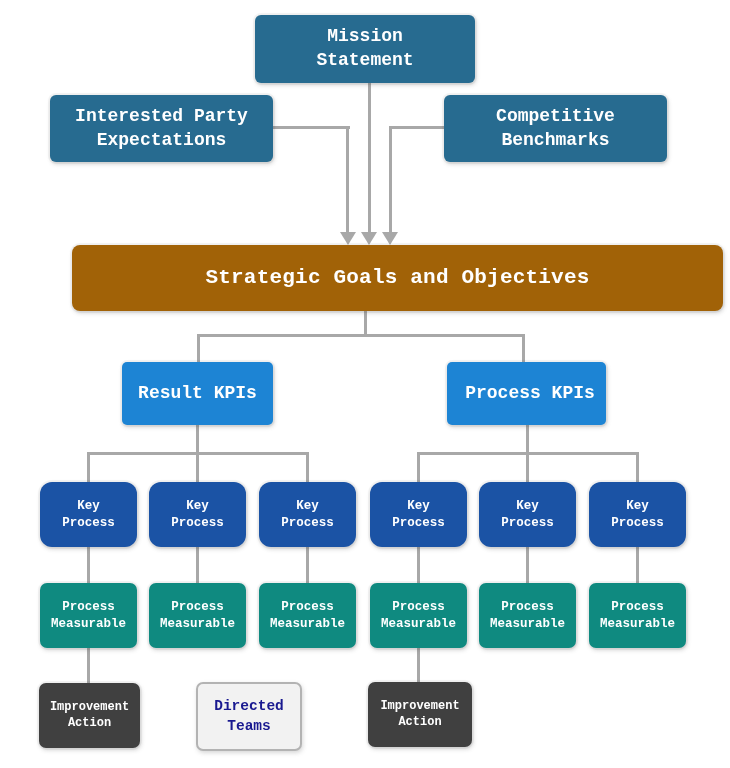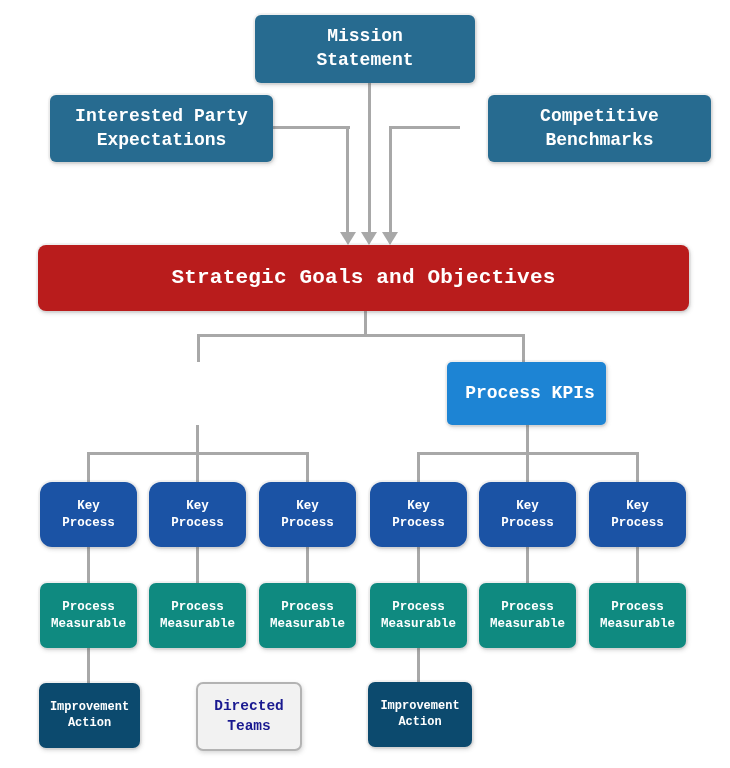--- a/index.html
+++ b/index.html
@@ -7,25 +7,25 @@
     position:relative;width:730px;height:768px;background:#ffffff;overflow:hidden;
     font-family:Liberation Mono, monospace;
   }
   .node{
     position:absolute;display:flex;align-items:center;justify-content:center;
     text-align:center;color:#ffffff;font-weight:bold;white-space:pre-line;
     line-height:1.32;border-radius:6px;
     box-shadow:0 0 0 2px rgba(0,0,0,0.04),1px 2px 4px rgba(100,100,100,0.30);
   }
   .steel{background:#276b90;font-size:18px;}
-  .banner{background:#b91c1c;font-size:21px;border-radius:8px;letter-spacing:0.2px;}
+  .banner{background:#a16207;font-size:21px;border-radius:8px;letter-spacing:0.2px;margin-left:34px;}
   .kpi{background:#1d84d4;font-size:18px;border-radius:5px;}
   .kp{background:#1b53a5;font-size:12.5px;border-radius:12px;}
   .pm{background:#0f8a80;font-size:12.5px;border-radius:7px;}
-  .ia{background:#0c4a6e;font-size:12px;border-radius:7px;}
+  .ia{background:#404040;font-size:12px;border-radius:7px;}
   .dt{background:#f2f2f2;border:2px solid #b3b3b3;color:#191990;font-size:14.5px;border-radius:7px;box-shadow:1px 2px 4px rgba(100,100,100,0.25);}
   .line{position:absolute;background:#a8a8a8;}
   .v{width:3px;}
   .h{height:3px;}
   .arrow{
     position:absolute;width:0;height:0;
     border-left:8px solid transparent;border-right:8px solid transparent;
     border-top:13px solid #a8a8a8;
   }
 </style>
@@ -71,29 +71,32 @@
   <div class="node steel" style="left:255px;top:15px;width:220px;height:68px;">
     <span>Mission
 Statement</span>
   </div>
 
   <div class="node steel" style="left:50px;top:95px;width:223px;height:67px;">
     <span>Interested Party
 Expectations</span>
   </div>
 
-  <div class="node steel" style="left:488px;top:95px;width:223px;height:67px;">
+  <div class="node steel" style="left:444px;top:95px;width:223px;height:67px;">
     <span>Competitive
 Benchmarks</span>
   </div>
 
   <div class="node banner" style="left:38px;top:245px;width:651px;height:66px;">
     <span>Strategic Goals and Objectives</span>
   </div>
 
+  <div class="node kpi" style="left:122px;top:362px;width:151px;height:63px;">
+    <span>Result KPIs</span>
+  </div>
 
   <div class="node kpi" style="left:447px;top:362px;width:152px;height:63px;padding-left:7px;">
     <span>Process KPIs</span>
   </div>
 
   <div class="node kp" style="left:40px;top:482px;width:97px;height:65px;">
     <span>Key
 Process</span>
   </div>
   <div class="node kp" style="left:149px;top:482px;width:97px;height:65px;">

